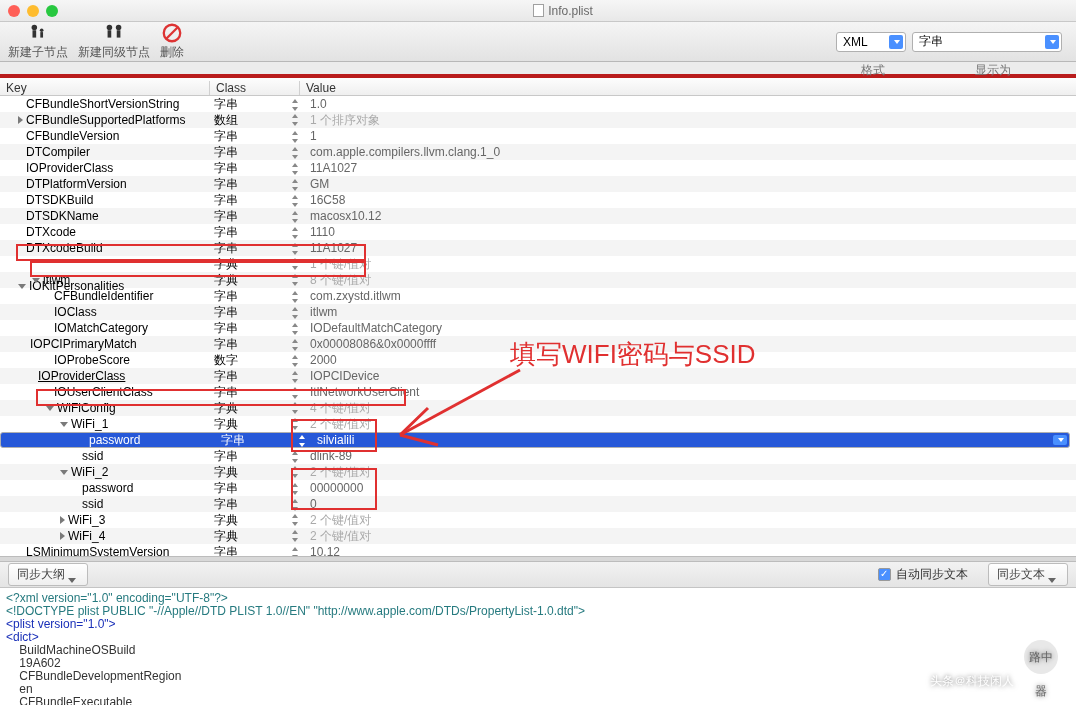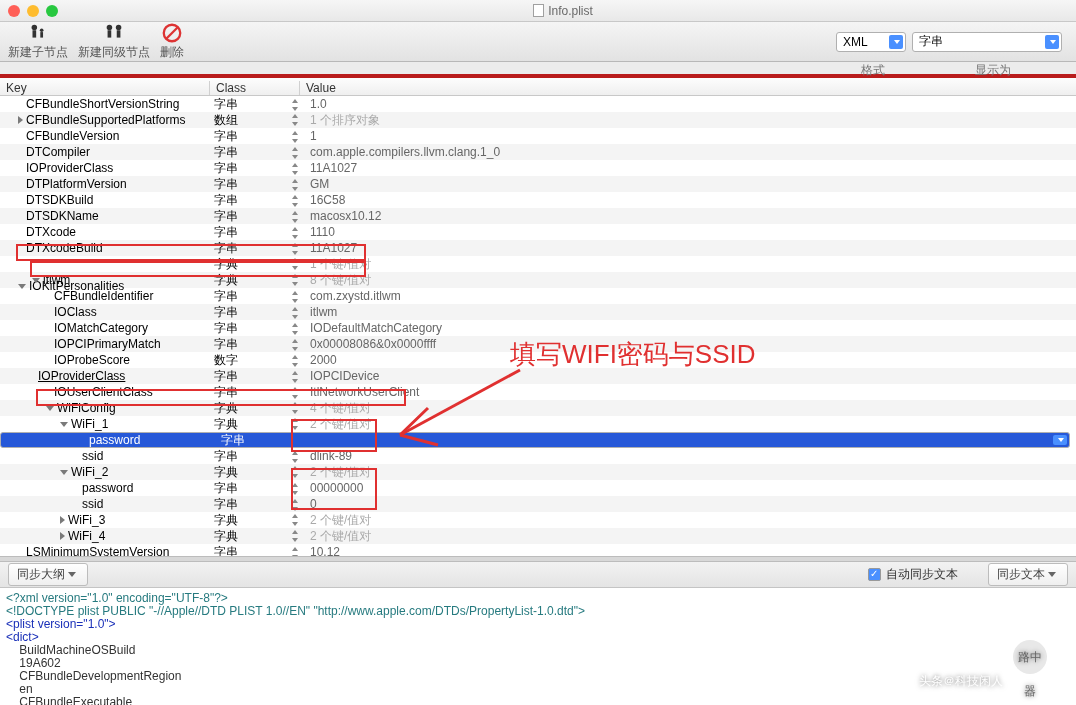--- a/index.html
+++ b/index.html
@@ -40,30 +40,30 @@
 .stepper::before,.stepper::after{content:"";position:absolute;left:0;width:0;height:0;border-left:3px solid transparent;border-right:3px solid transparent;}
 .stepper::before{top:0;border-bottom:4px solid #888;}
 .stepper::after{bottom:0;border-top:4px solid #888;}
 .row.sel .stepper::before{border-bottom-color:#fff;}
 .row.sel .stepper::after{border-top-color:#fff;}
 .redbox{position:absolute;border:2px solid #e03030;pointer-events:none;z-index:5;}
 .annot{position:absolute;color:#e03030;font-size:26px;font-weight:400;z-index:6;}
 .arrow-svg{position:absolute;z-index:5;pointer-events:none;}
 .splitter{height:6px;background:#d8d8d8;border-top:1px solid #bcbcbc;border-bottom:1px solid #bcbcbc;}
 .midbar{height:26px;background:linear-gradient(#f2f2f2,#e4e4e4);display:flex;align-items:center;padding:0 8px;border-bottom:1px solid #c4c4c4;}
-.btn-sm{background:linear-gradient(#fff,#efefef);border:1px solid #bcbcbc;border-radius:3px;padding:2px 8px;font-size:11px;color:#444;display:inline-flex;align-items:center;}
+.btn-sm{background:linear-gradient(#fff,#efefef);border:1px solid #bcbcbc;border-radius:3px;padding:2px 8px;font-size:11px;color:#444;display:inline-flex;align-items:flex-end;}
 .btn-sm .tri.d{border-top-color:#666;margin-left:3px;}
-.chk{display:flex;align-items:center;font-size:11px;color:#333;margin-right:30px;justify-content:center;}
+.chk{display:flex;align-items:center;font-size:11px;color:#333;margin-right:20px;justify-content:center;}
 .chkbox{width:13px;height:13px;border:1px solid #999;border-radius:2px;background:#4a90ff;margin-right:5px;position:relative;}
 .chkbox::after{content:"✓";color:#fff;position:absolute;font-size:10px;top:-1px;left:1px;}
 .code{background:#fff;height:120px;padding:4px 6px;font-family:Menlo,monospace;font-size:10.5px;line-height:13px;white-space:pre;color:#333;overflow:hidden;}
 .blue{color:#1a30b8;}
 .teal{color:#267a7f;}
 .brown{color:#9a5a2a;}
-.watermark{position:absolute;right:29px;bottom:14px;font-size:22px;color:#fff;text-shadow:0 0 5px rgba(0,0,0,0.6);z-index:9;font-weight:500;}
+.watermark{position:absolute;right:18px;bottom:14px;font-size:22px;color:#fff;text-shadow:0 0 5px rgba(0,0,0,0.6);z-index:9;font-weight:500;}
 .wm-logo{display:inline-block;width:34px;height:34px;border-radius:50%;background:#e8e8e8;color:#666;text-align:center;line-height:34px;font-size:12px;vertical-align:-10px;margin-left:4px;}
 </style>
 </head>
 <body>
 
 <div class="titlebar">
   <div class="traffic">
     <div class="dot red"></div>
     <div class="dot yellow"></div>
     <div class="dot green"></div>
@@ -232,21 +232,21 @@
     </div>
     <div class="row">
       <div class="key" style="padding-left: 46px;">
         <span style="width: 8px; display: inline-block;"></span>
         <span>IOMatchCategory</span>
       </div>
       <div class="cls">字串</div>
       <div class="val"><span class="stepper"></span><span>IODefaultMatchCategory</span></div>
     </div>
     <div class="row alt">
-      <div class="key" style="padding-left: 46px;">
+      <div class="key" style="padding-left: 22px;">
         <span style="width: 8px; display: inline-block;"></span>
         <span>IOPCIPrimaryMatch</span>
       </div>
       <div class="cls">字串</div>
       <div class="val"><span class="stepper"></span><span>0x00008086&amp;0x0000ffff</span></div>
     </div>
     <div class="row">
       <div class="key" style="padding-left: 46px;">
         <span style="width: 8px; display: inline-block;"></span>
         <span>IOProbeScore</span>
@@ -285,20 +285,21 @@
       </div>
       <div class="cls">字典</div>
       <div class="val gray"><span class="stepper"></span><span>2 个键/值对</span></div>
     </div>
     <div class="row alt sel">
       <div class="key" style="padding-left: 74px;">
         <span style="width: 8px; display: inline-block;"></span>
         <span>password</span>
       </div>
       <div class="cls">字串</div>
+      <div class="val"><span class="stepper"></span><span>silvialili</span></div>
     </div>
     <div class="row">
       <div class="key" style="padding-left: 74px;">
         <span style="width: 8px; display: inline-block;"></span>
         <span>ssid</span>
       </div>
       <div class="cls">字串</div>
       <div class="val"><span class="stepper"></span><span>dlink-89</span></div>
     </div>
     <div class="row alt">

